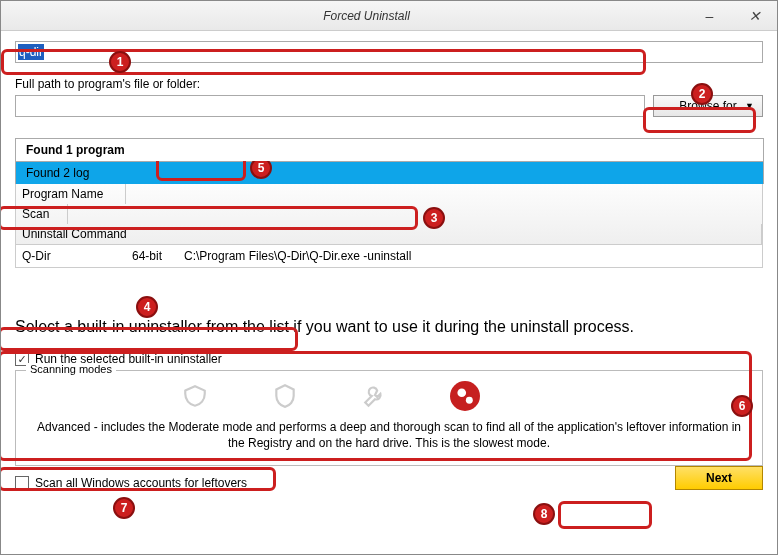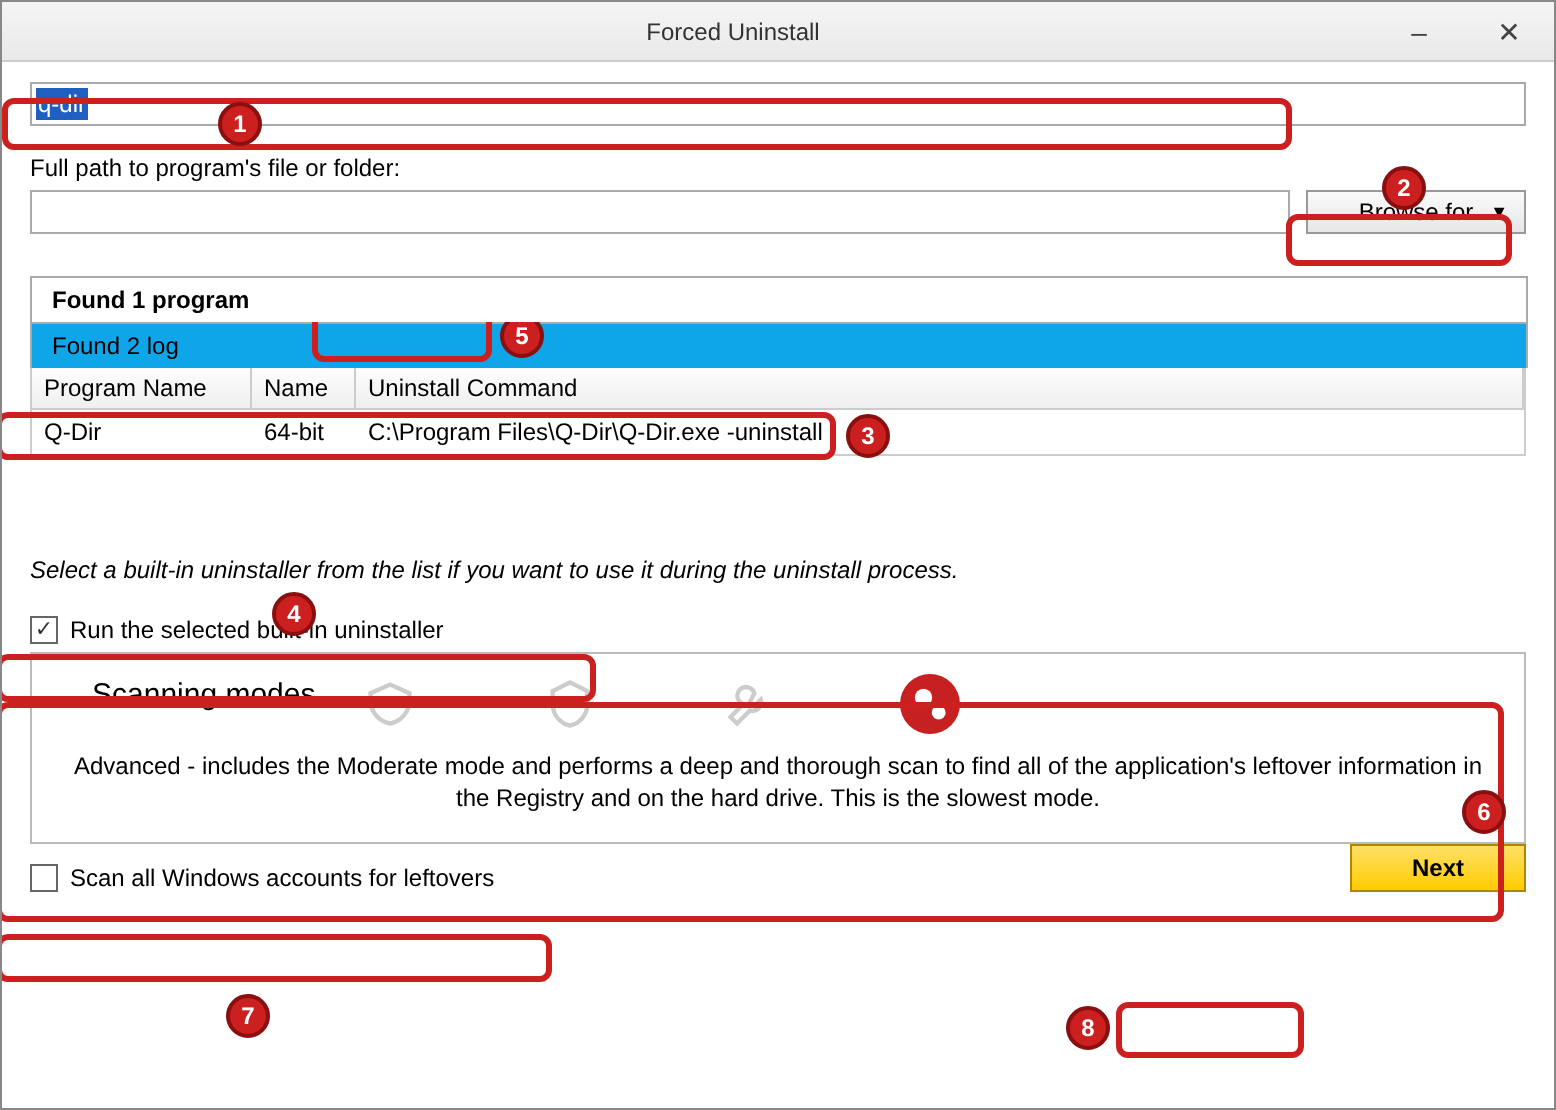--- a/index.html
+++ b/index.html
@@ -1,21 +1,21 @@
 <!DOCTYPE html>
 <html><head>
 <meta charset="utf-8">
 <style>
 * { box-sizing: border-box; margin: 0; padding: 0; font-family: "Segoe UI", Tahoma, sans-serif; }
 html, body { width: 778px; height: 555px; overflow: hidden; }
 body { background: #fff; border: 1px solid #888; }
 
 .titlebar {
   height: 30px; background: linear-gradient(#f5f5f5,#e9e9e9);
-  display: flex; align-items: center; border-bottom: 1px solid #ccc;
+  display: flex; align-items: center; border-bottom: 1px solid #ccc; font-style: italic;
 }
 .titlebar .title { flex: 1; text-align: center; font-size: 12px; color: #333; }
 .tbtn { width: 45px; height: 100%; display: flex; align-items: center; justify-content: center; font-size: 14px; color: #444; }
 
 .content { padding: 10px 14px 10px 14px; position: relative; }
 
 label.fld-label { font-size: 12px; color: #000; display: block; margin-bottom: 4px; }
 .textinput {
   width: 100%; height: 22px; border: 1px solid #aaa; font-size: 12px;
   padding: 2px 4px; background: #fff;
@@ -31,39 +31,39 @@
 .browse-btn .caret { position:absolute; right:8px; font-size:9px; }
 
 .tabbar { margin-top: 20px; border-bottom: 1px solid #aaa; display: flex; flex-direction: column; }
 .tab {
   border: 1px solid #aaa; border-bottom: none; padding: 4px 10px; font-size: 12px;
   background: #0ea5e9; margin-right: -1px; position: relative; top: 1px;
 }
 .tab.active { background: #fff; font-weight: bold; z-index:2; }
 
 .grid { border: 1px solid #ccc; border-top:none; font-size: 12px; }
-.grid-head { display: flex; background: linear-gradient(#fdfdfd,#efefef); border-bottom: 1px solid #ccc; }
+.grid-head { display: flex; background: linear-gradient(#fdfdfd,#efefef); border-bottom: 1px solid #ccc; flex-direction: column; }
 .grid-head div { padding: 3px 6px; border-right: 1px solid #ccc; }
 .col-name { width: 110px; }
 .col-type { width: 52px; }
 .col-cmd { flex: 1; }
 .grid-row { display: flex; padding: 2px 0; }
 .grid-row div { padding: 2px 6px; }
 
-.instr { font-size: 12px; margin-top: 50px; font-style: italic; }
+.instr { font-size: 16px; margin-top: 50px; }
 
 .chk-row { display: flex; align-items: center; gap: 6px; font-size: 12px; margin-top: 16px; }
 .chk { width: 14px; height: 14px; border: 1px solid #666; background: #fff; display:flex; align-items:center; justify-content:center; font-size:10px; line-height:1; }
 .chk.checked::after { content: "✓"; color:#333; font-size:11px; }
 
 .modes-box {
   border: 1px solid #bbb; margin-top: 4px; position: relative; padding: 10px 14px 14px 14px;
 }
 .modes-box .legend {
-  position: absolute; top: -8px; left: 26px; background: #fff; font-size: 15px; padding: 0 4px; margin-top: 20px;
+  position: absolute; top: -8px; left: 10px; background: #fff; font-size: 11px; padding: 0 4px;
 }
 .mode-icons { display: flex; gap: 60px; justify-content: flex-start; padding-left: 150px; margin-bottom: 8px; }
 .micon { width: 30px; height: 30px; border-radius: 50%; display:flex; align-items:center; justify-content:center; color:#ccc; }
 .micon svg { width:26px; height:26px; }
 .micon.active { background:#c62020; color:#fff; }
 .modes-desc { font-size: 12px; text-align: center; line-height: 1.35; }
 
 .btnbar { position: absolute; right: 14px; bottom: 10px; display: flex; gap: 10px; justify-content: center; }
 .btn {
   width: 88px; height: 24px; border:1px solid #999; font-size:12px;
@@ -108,21 +108,21 @@
     </div>
   </div>
 
   <div class="tabbar">
     <div class="tab active">Found 1 program</div>
     <div class="tab">Found 2 log</div>
   </div>
   <div class="grid">
     <div class="grid-head">
       <div class="col-name">Program Name</div>
-      <div class="col-type">Name</div>
+      <div class="col-type">Scan</div>
       <div class="col-cmd">Uninstall Command</div>
     </div>
     <div class="grid-row">
       <div class="col-name">Q-Dir</div>
       <div class="col-type">64-bit</div>
       <div class="col-cmd">C:\Program Files\Q-Dir\Q-Dir.exe -uninstall</div>
     </div>
   </div>
 
   <div class="instr">Select a built-in uninstaller from the list if you want to use it during the uninstall process.</div>

